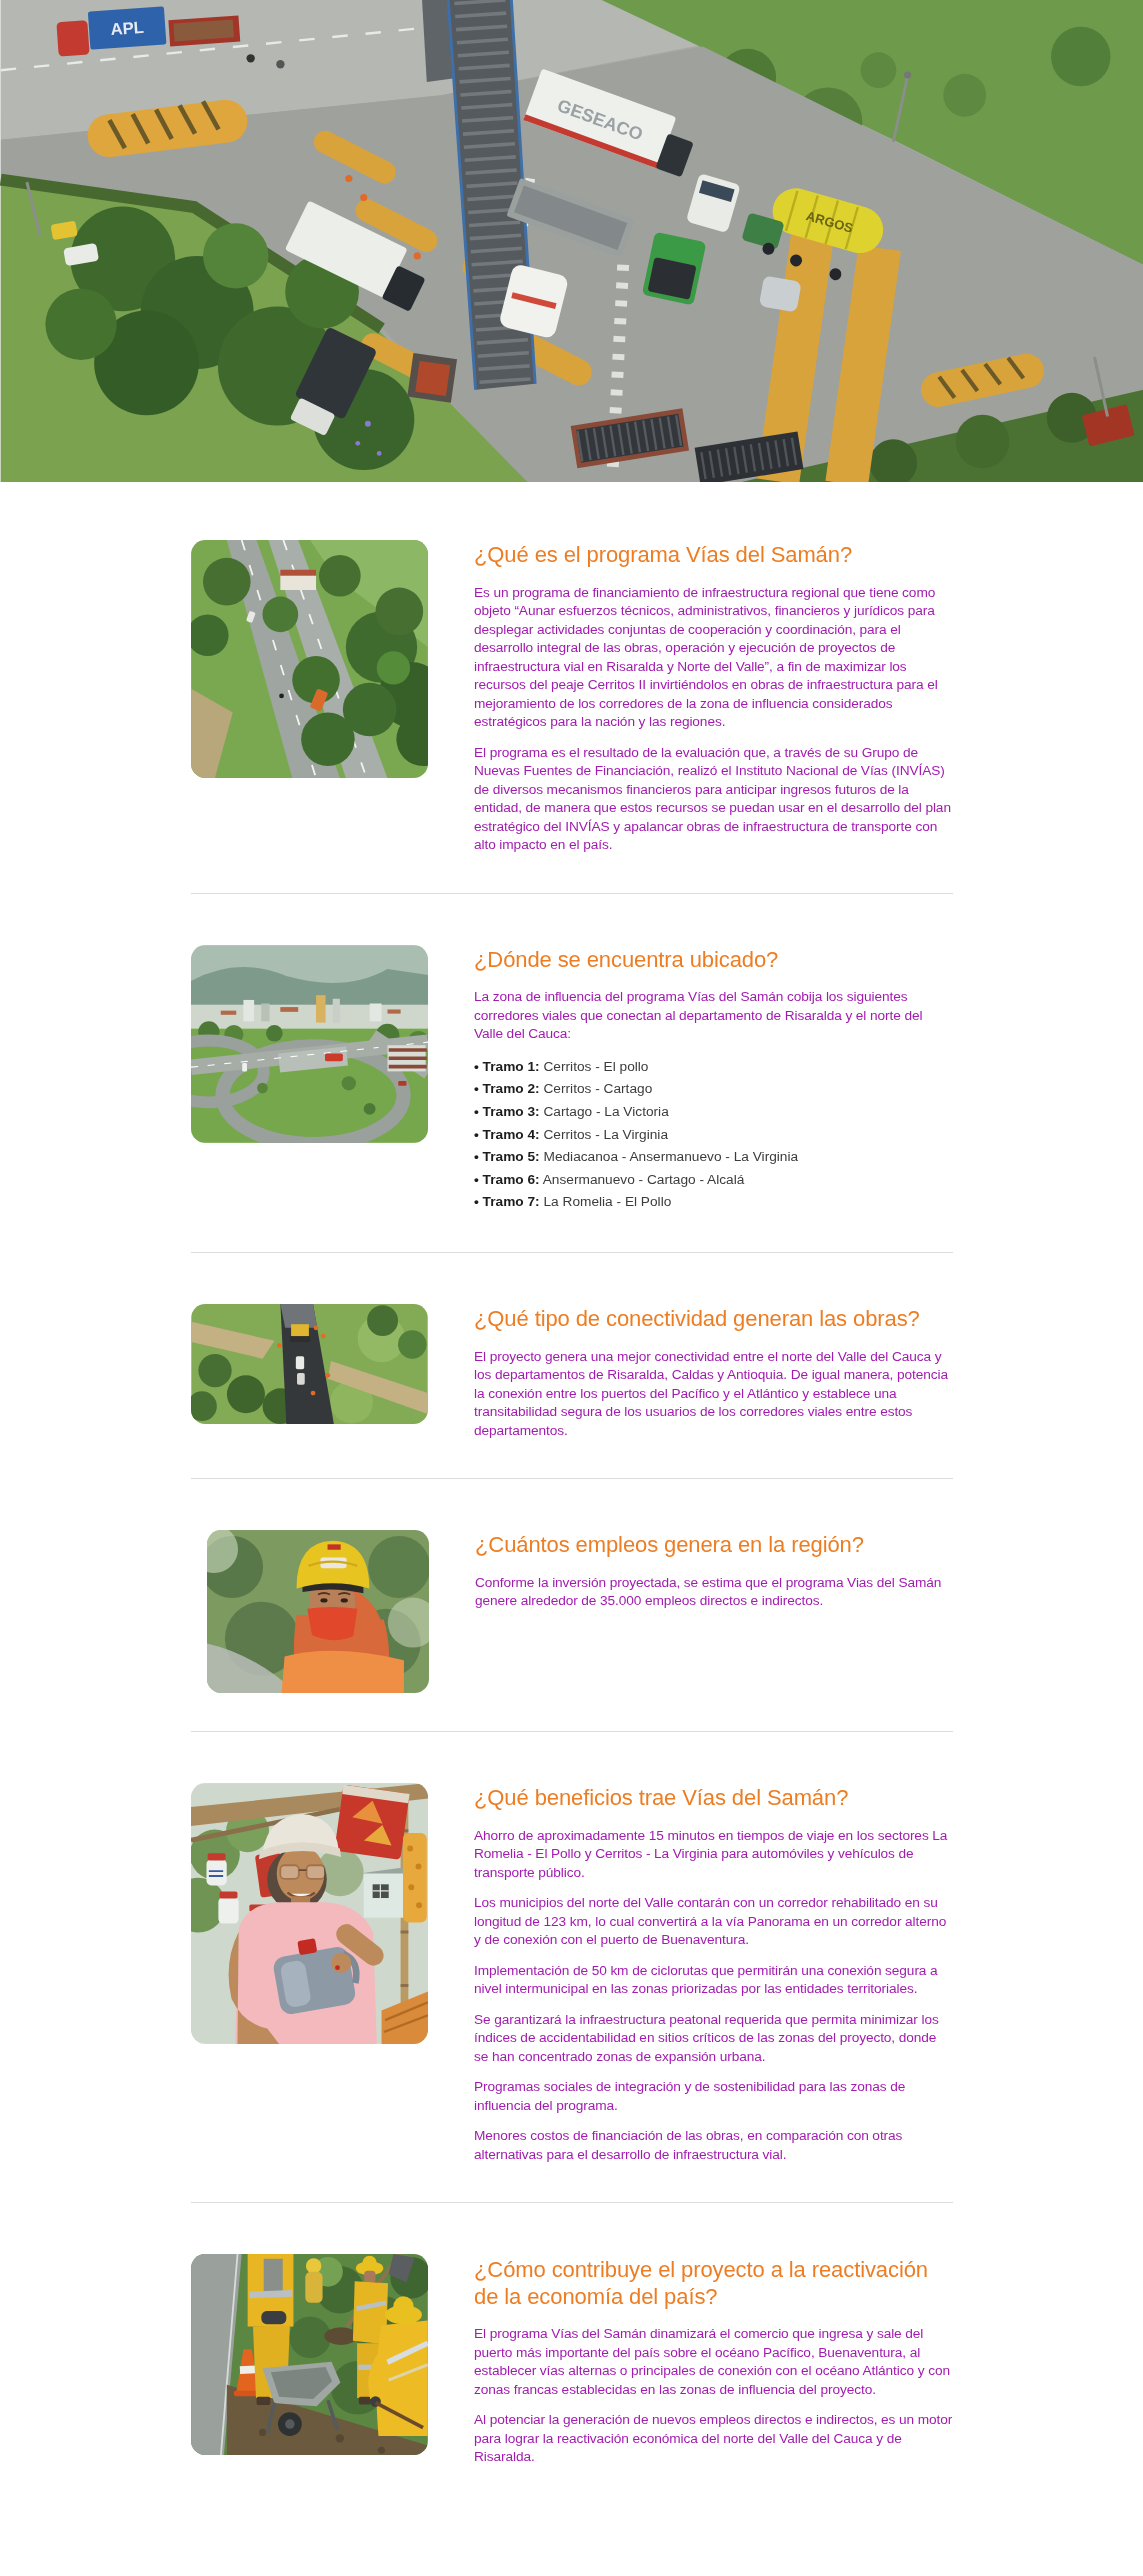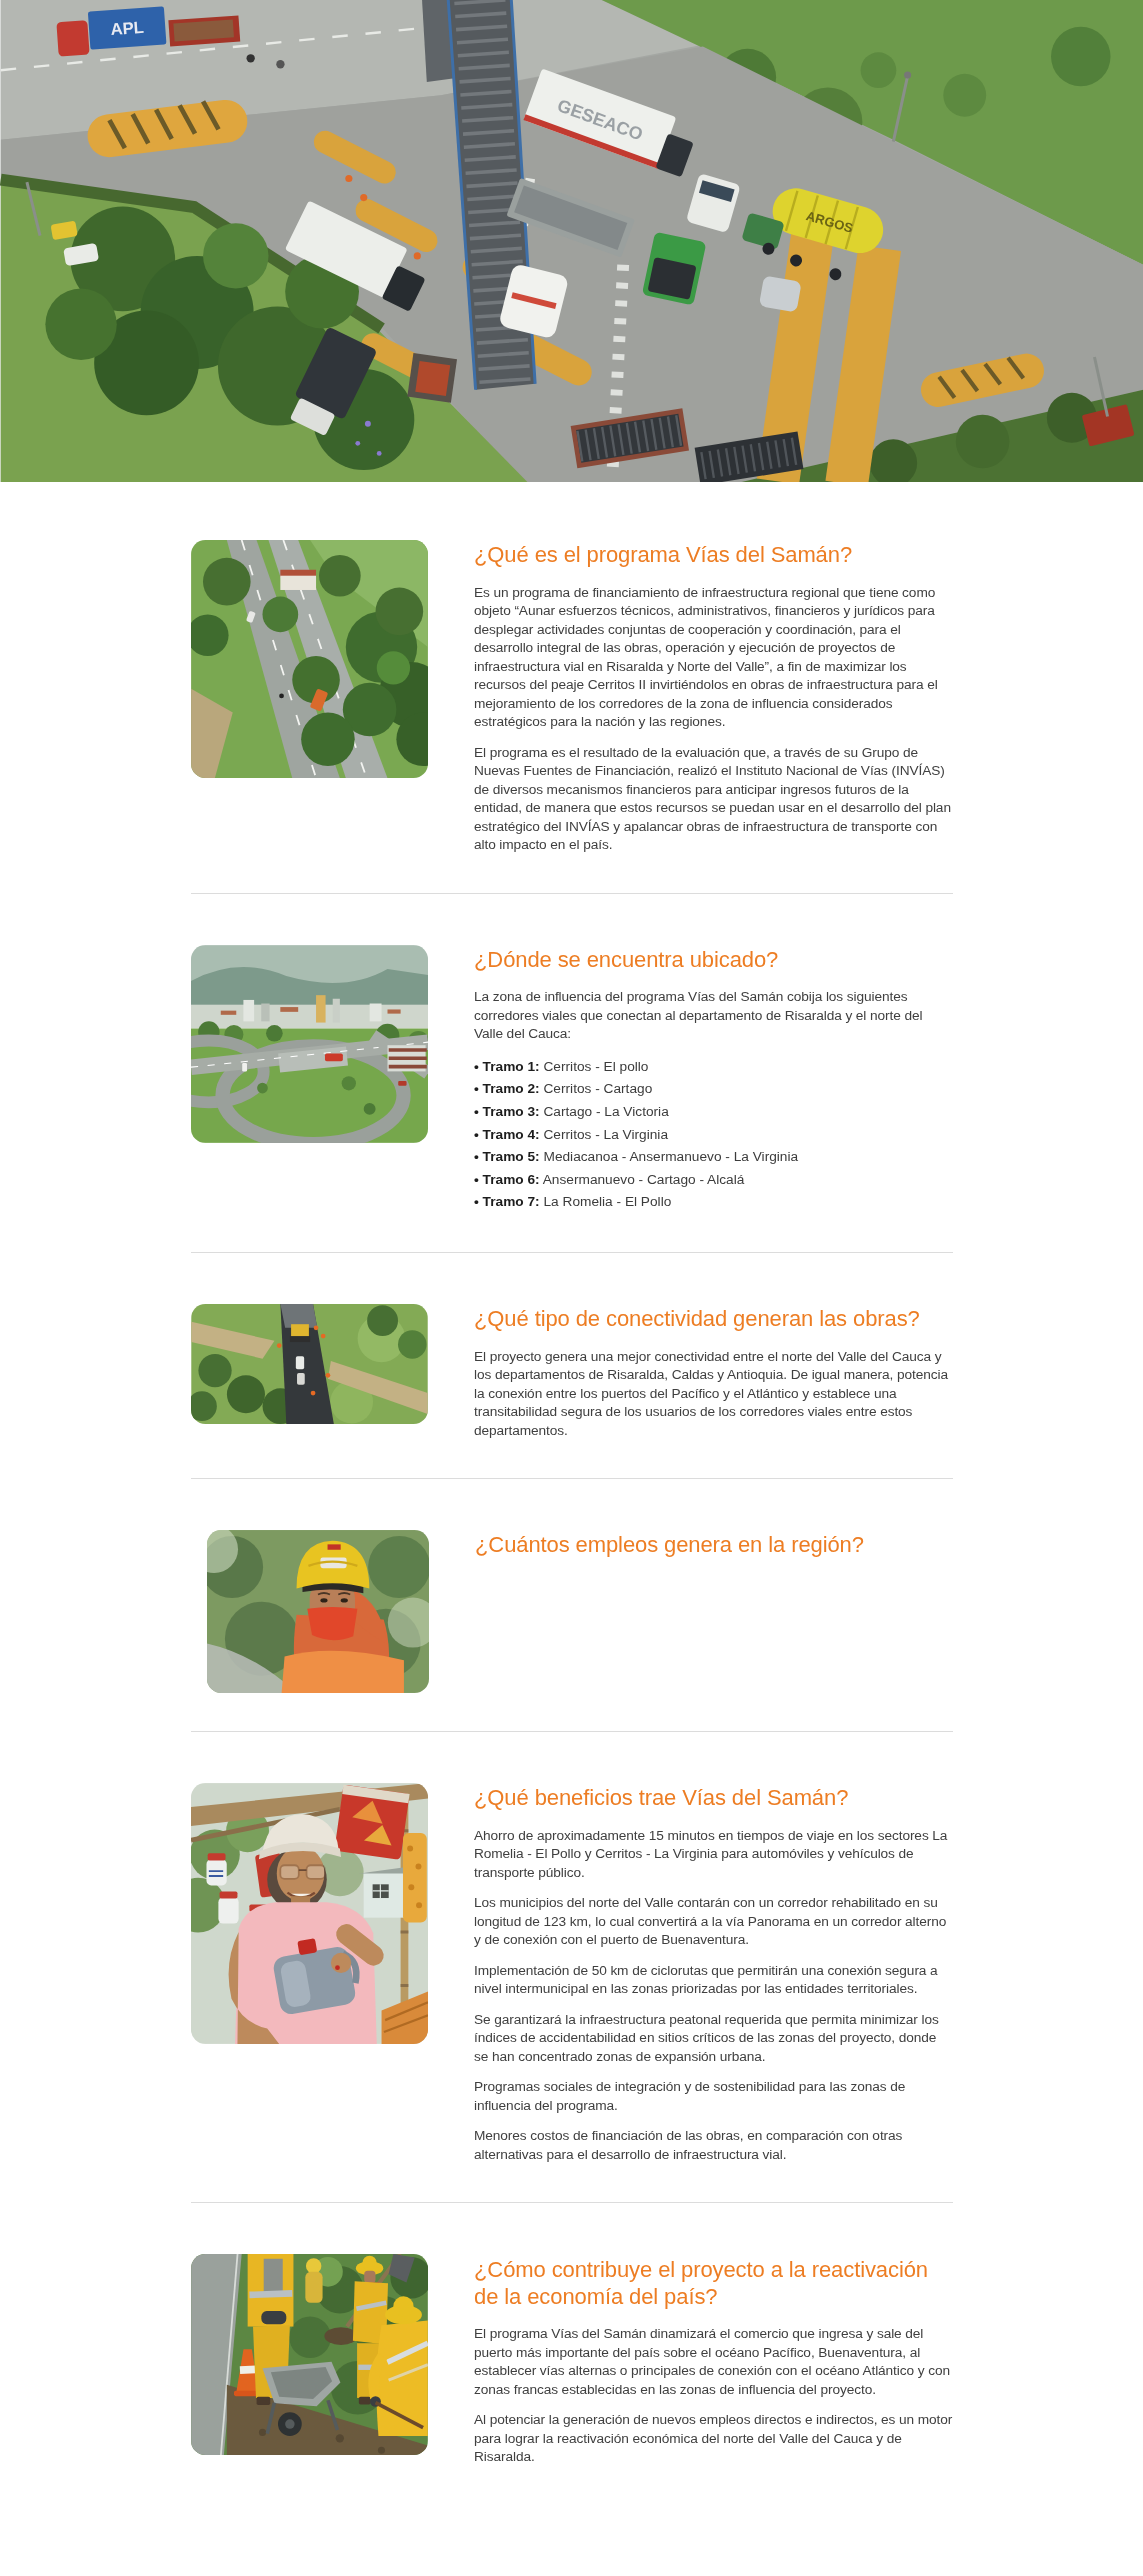--- a/index.html
+++ b/index.html
@@ -8,21 +8,21 @@
   .hero{width:1144px;height:482px;overflow:hidden;line-height:0}
   .hero svg{display:block}
   .content{width:762px;margin-left:191px}
   .section{display:flex;gap:46px;padding:51px 0 38px;border-bottom:0.6px solid #dcdcdc}
   .section:first-child{padding-top:58px}
   .section:last-child{border-bottom:none;padding-bottom:50px}
   .photo{flex:0 0 auto;border-radius:14.3px;overflow:hidden;line-height:0;align-self:flex-start}
   .photo svg{display:block}
   .text{flex:1;padding-top:1.2px}
   h2{margin:0 0 15.5px;font-size:22px;line-height:27px;font-weight:400;color:#ED7D23;letter-spacing:-0.1px}
-  .text p{margin:0 0 12px;font-size:13.7px;line-height:18.5px;color:#404040;letter-spacing:-0.1px}
+  .text p{margin:0 0 12px;font-size:13.7px;line-height:18.5px;color:#a21caf;letter-spacing:-0.1px}
   .text p:last-child{margin-bottom:0}
   ul.tramos{list-style:none;margin:4.8px 0 0;padding:0}
   .tramos li{font-size:13.7px;line-height:22.6px;color:#3c3c3c}
   .tramos li::before{content:"• ";font-weight:700;color:#1d1d1d}
   .tramo-label{font-weight:700;color:#1d1d1d}
   .indent{margin-left:16px}
 </style>
 </head>
 <body>
 
@@ -316,20 +316,21 @@
           <path d="M168,132 Q210,126 252,132 L245,178 Q210,192 176,176 Z" fill="#e1472a"></path>
           <path d="M160,92 Q210,78 262,94 L262,106 Q210,94 160,104 Z" fill="#2c2a26"></path>
           <path d="M150,98 Q150,20 210,18 Q272,20 272,98 Q210,80 150,98 Z" fill="#e8c421"></path>
           <rect x="190" y="46" width="44" height="18" rx="4" fill="#e9e7e0"></rect>
           <rect x="202" y="24" width="22" height="9" fill="#c23327"></rect>
           <path d="M170,60 Q210,46 252,60" stroke="#cfa91a" stroke-width="4" fill="none"></path>
         </svg>
       </div>
       <div class="text">
         <h2>¿Cuántos empleos genera en la región?</h2>
+        <p>Conforme la inversión proyectada, se estima que el programa Vias del Samán genere alrededor de 35.000 empleos directos e indirectos.</p>
       </div>
     </section>
 
     <section class="section">
       <div class="photo">
         <svg width="237" height="261" viewBox="0 0 398 438">
           <rect width="398" height="438" fill="#cfd8cc"></rect>
           <circle cx="40" cy="120" r="42" fill="#6f9454"></circle>
             <circle cx="95" cy="80" r="36" fill="#7aa05c"></circle>
           <circle cx="12" cy="205" r="46" fill="#6f9454"></circle>

